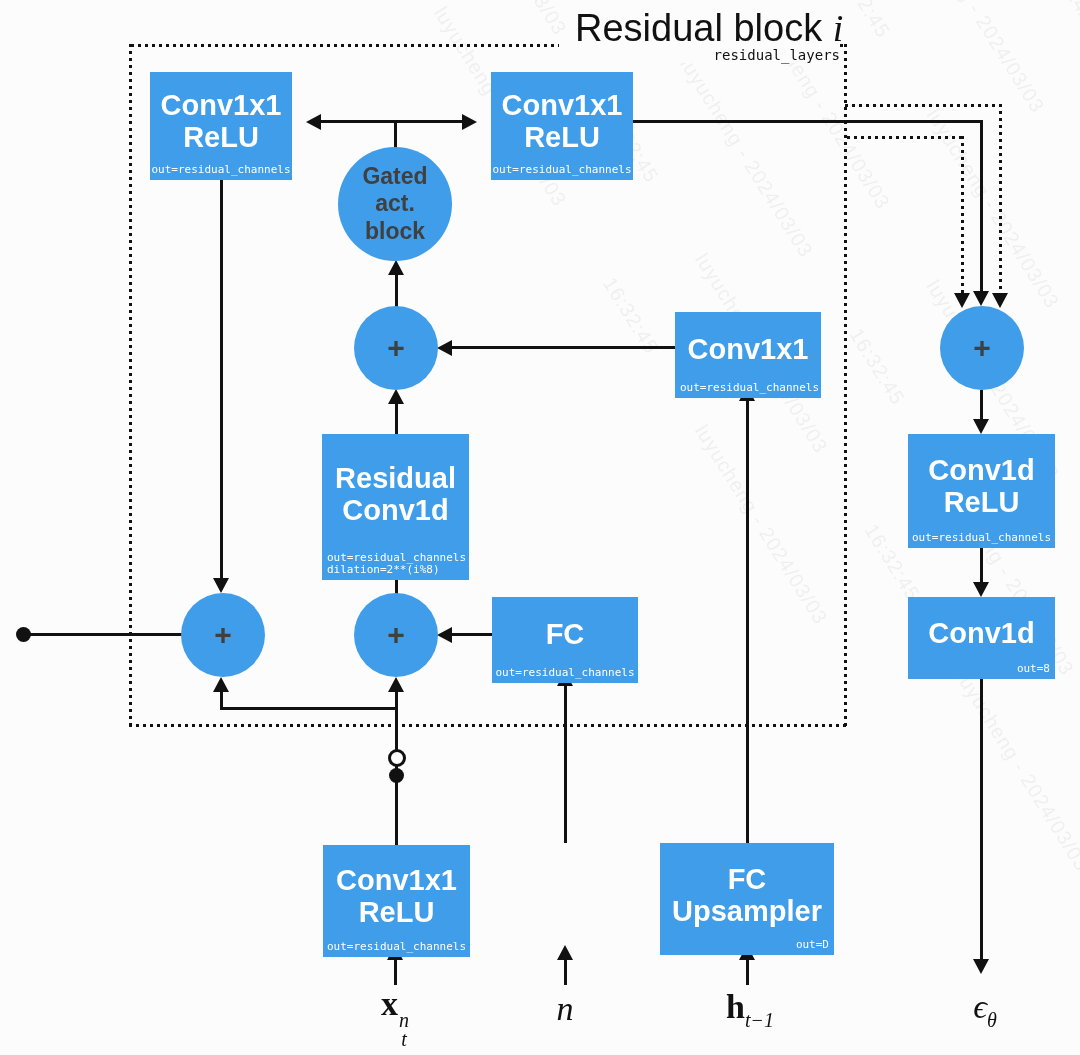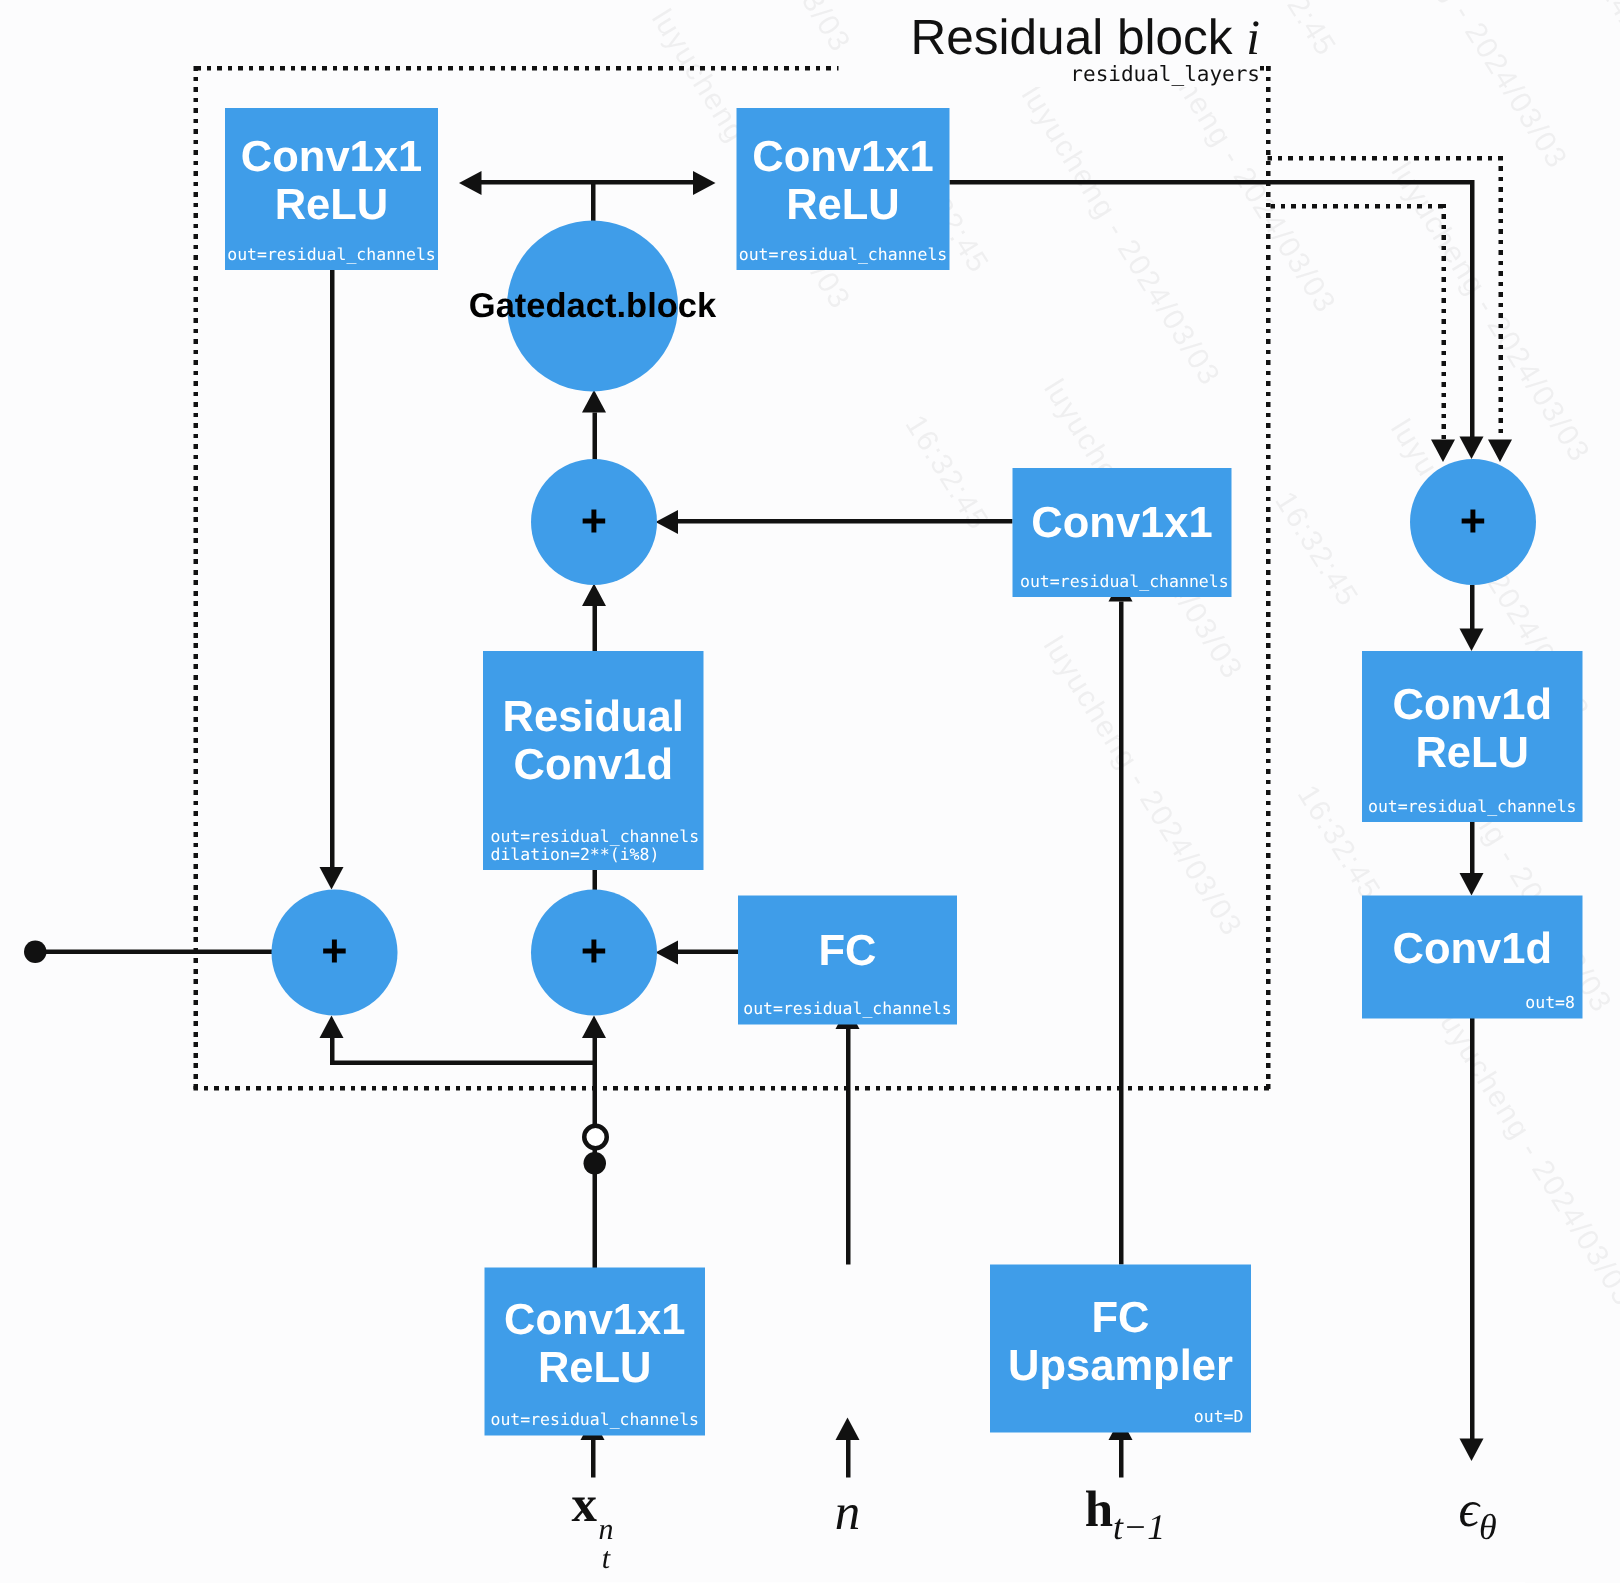--- a/index.html
+++ b/index.html
@@ -40,42 +40,42 @@
   }
   .nbox .t{font-size:29px; font-weight:bold; line-height:1.12; white-space:nowrap;}
   .param{
     position:absolute; font-family:"DejaVu Sans Mono", monospace; font-weight:normal;
     font-size:11px; line-height:1.15; color:#fff; white-space:nowrap; bottom:3px;
   }
   .param.center{left:50%; transform:translateX(-50%);}
   .param.pleft{left:5px; text-align:left;}
   .param.pright{right:5px; text-align:right;}
   .circle{
-    position:absolute; border-radius:50%; background:var(--accent,#3f9de9); color:#000000;
-    display:flex; flex-direction:row; align-items:center; justify-content:center;
+    position:absolute; border-radius:50%; background:var(--accent,#3f9de9); color:#404040;
+    display:flex; flex-direction:column; align-items:center; justify-content:center;
     z-index:3; text-align:center;
   }
   .circle.sum{width:84px; height:84px; font-size:30px; font-weight:600;}
   .circle.gated{width:114px; height:114px; font-size:23px; font-weight:bold; line-height:1.2;}
   
   .serif{font-family:"Liberation Serif", serif;}
   .it{font-style:italic;}
   .b{font-weight:bold;}
   #residual-label{
     position:absolute; left:575px; top:4px; width:265px; text-align:right;
     background:#fcfcfd; z-index:2; padding:2px 0 0 0;
   }
-  #residual-label .big{font-size:33px; color:#111; white-space:nowrap;}
+  #residual-label .big{font-size:38px; color:#111; white-space:nowrap;}
   #residual-label .sub{font-family:"DejaVu Sans Mono", monospace; font-size:14px; color:#111; margin-top:-3px;}
   #to-block{
     position:absolute; left:35px; top:502px; font-size:29px; line-height:35px; color:#111; z-index:2;
   }
   .io-label{position:absolute; color:#111; font-size:34px; z-index:2; text-align:center;}
   .supsub{display:inline-flex; flex-direction:column; font-size:20px; line-height:0.95; vertical-align:-12px; margin-left:1px;}
-  .subsc{font-size:24px; vertical-align:-9px;}
+  .subsc{font-size:20px; vertical-align:-9px;}
 </style>
 </head>
 <body>
 
 <div id="canvas">
 
   <div id="wm">
       <span>luyucheng - 2024/03/03</span>
       <span>luyucheng - 2024/03/03</span>
       <span>luyucheng - 2024/03/03</span>

